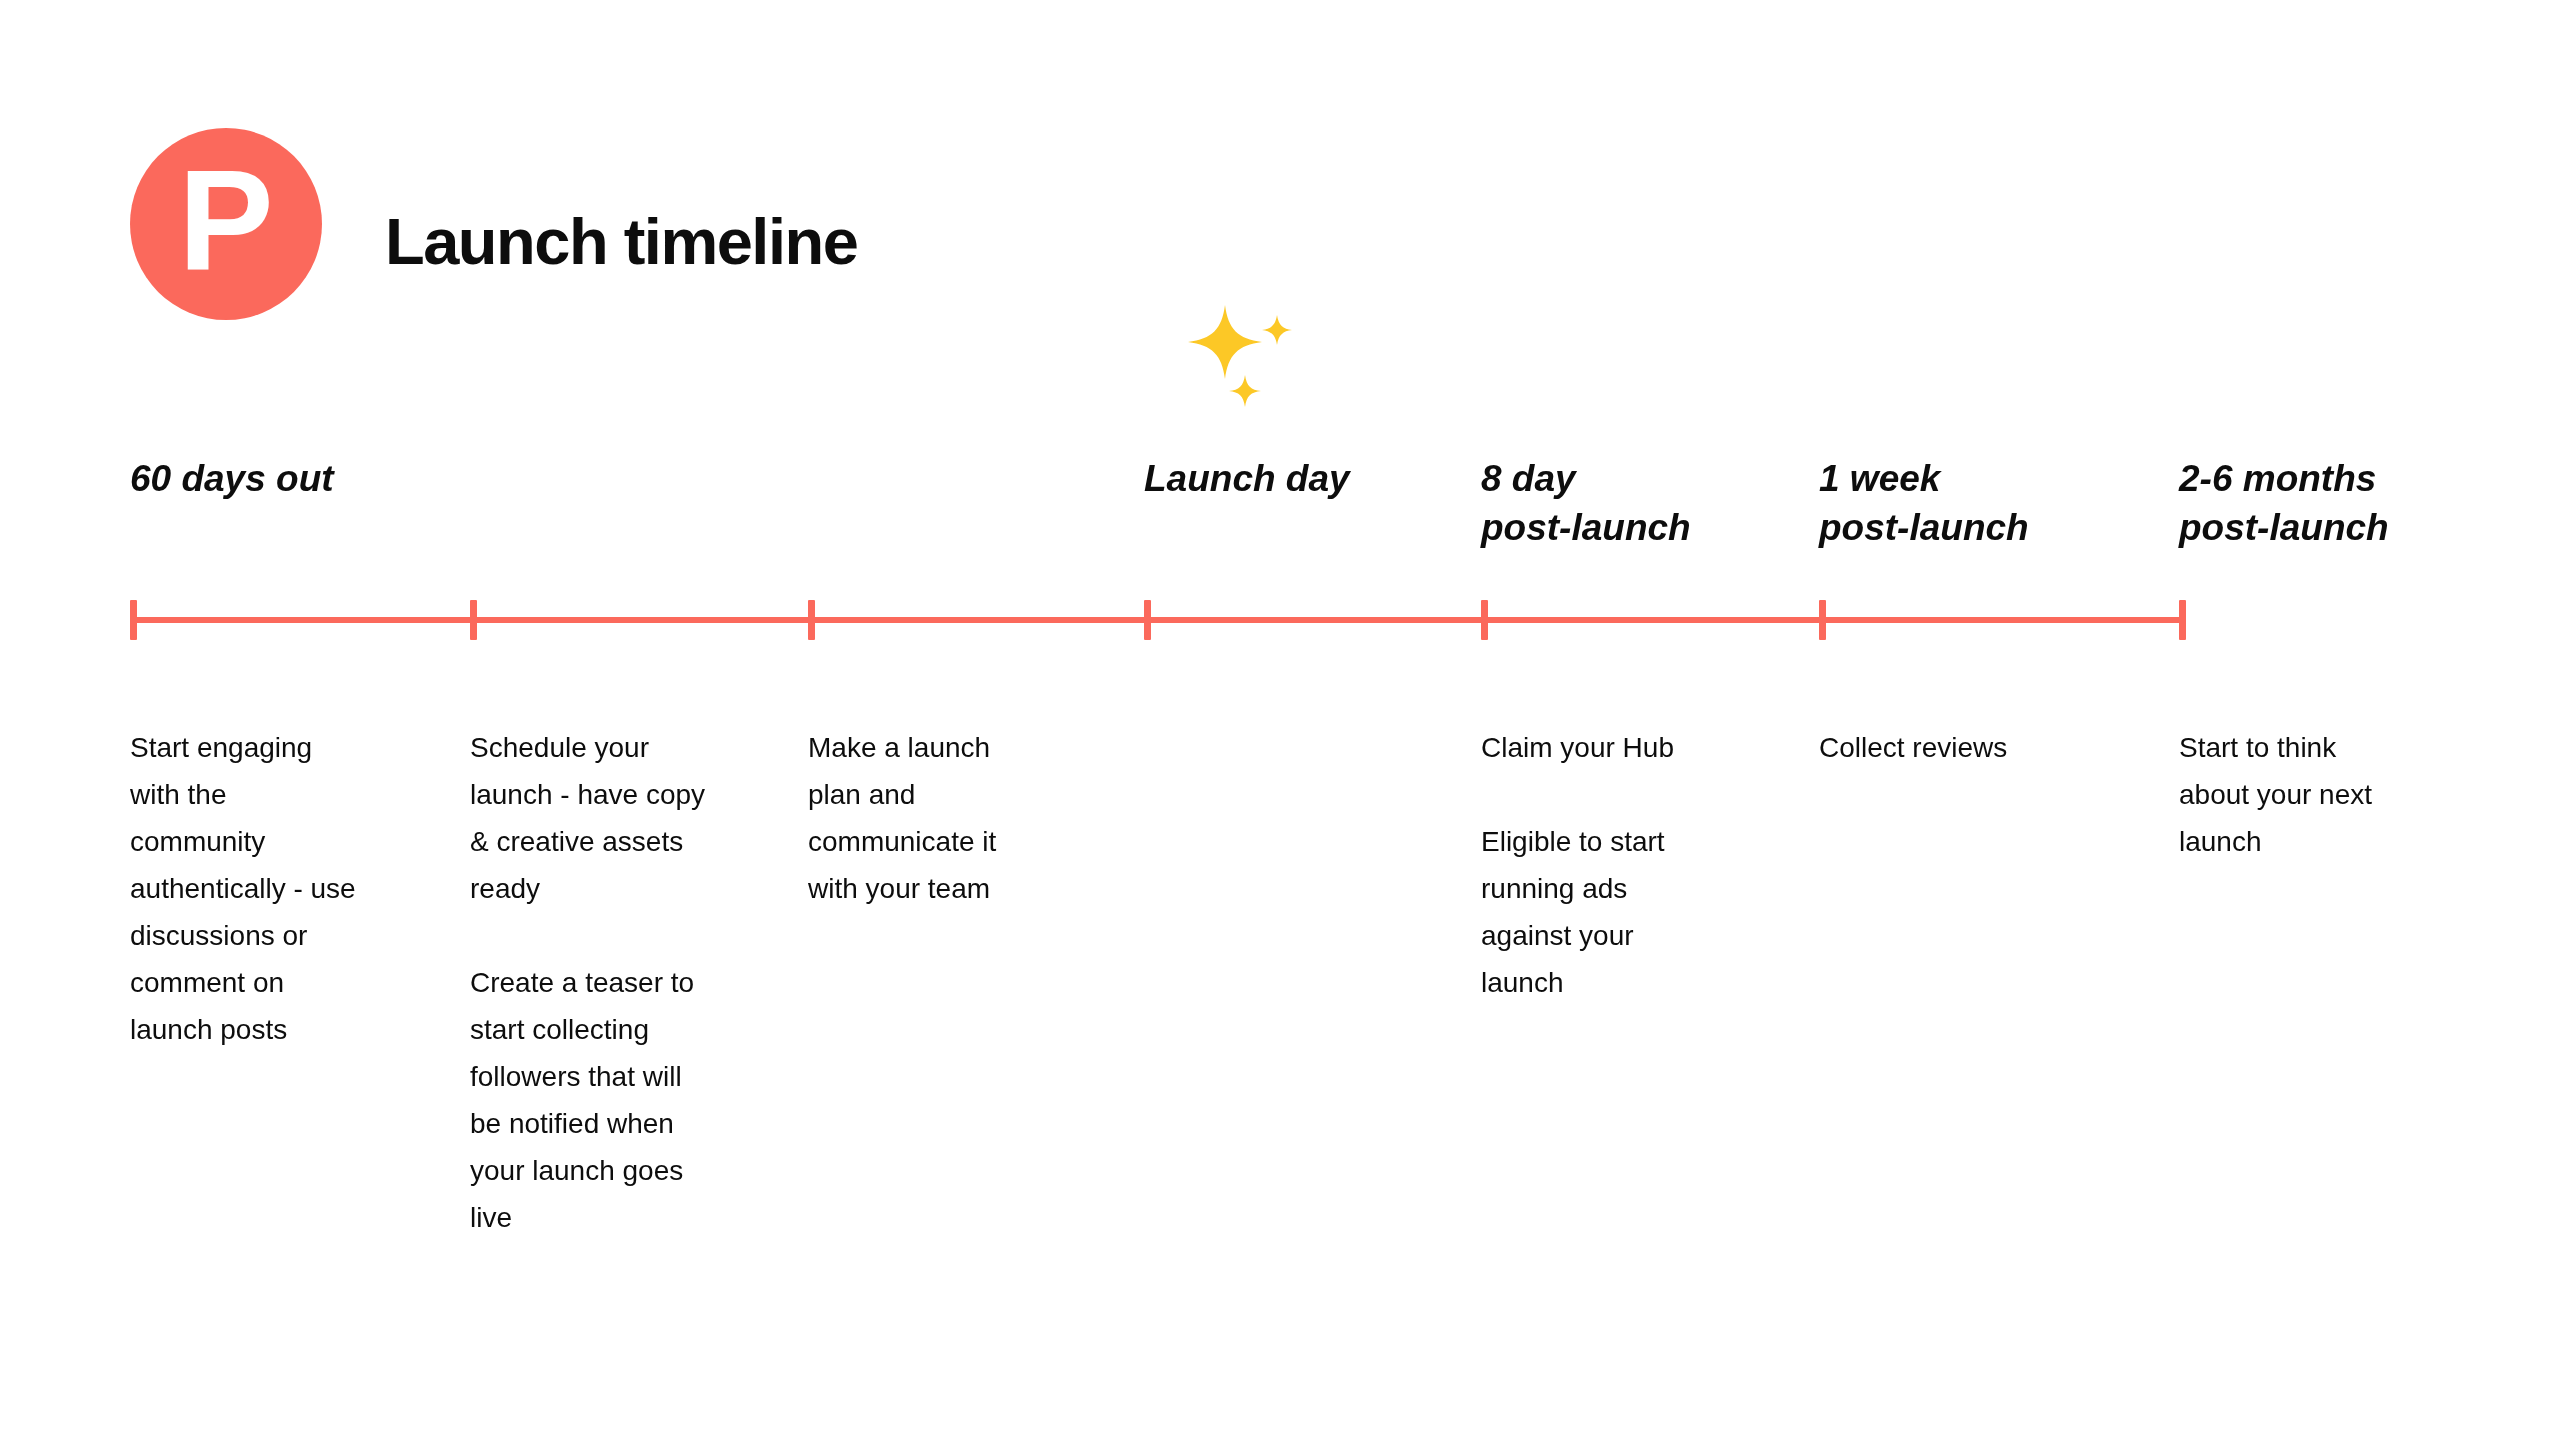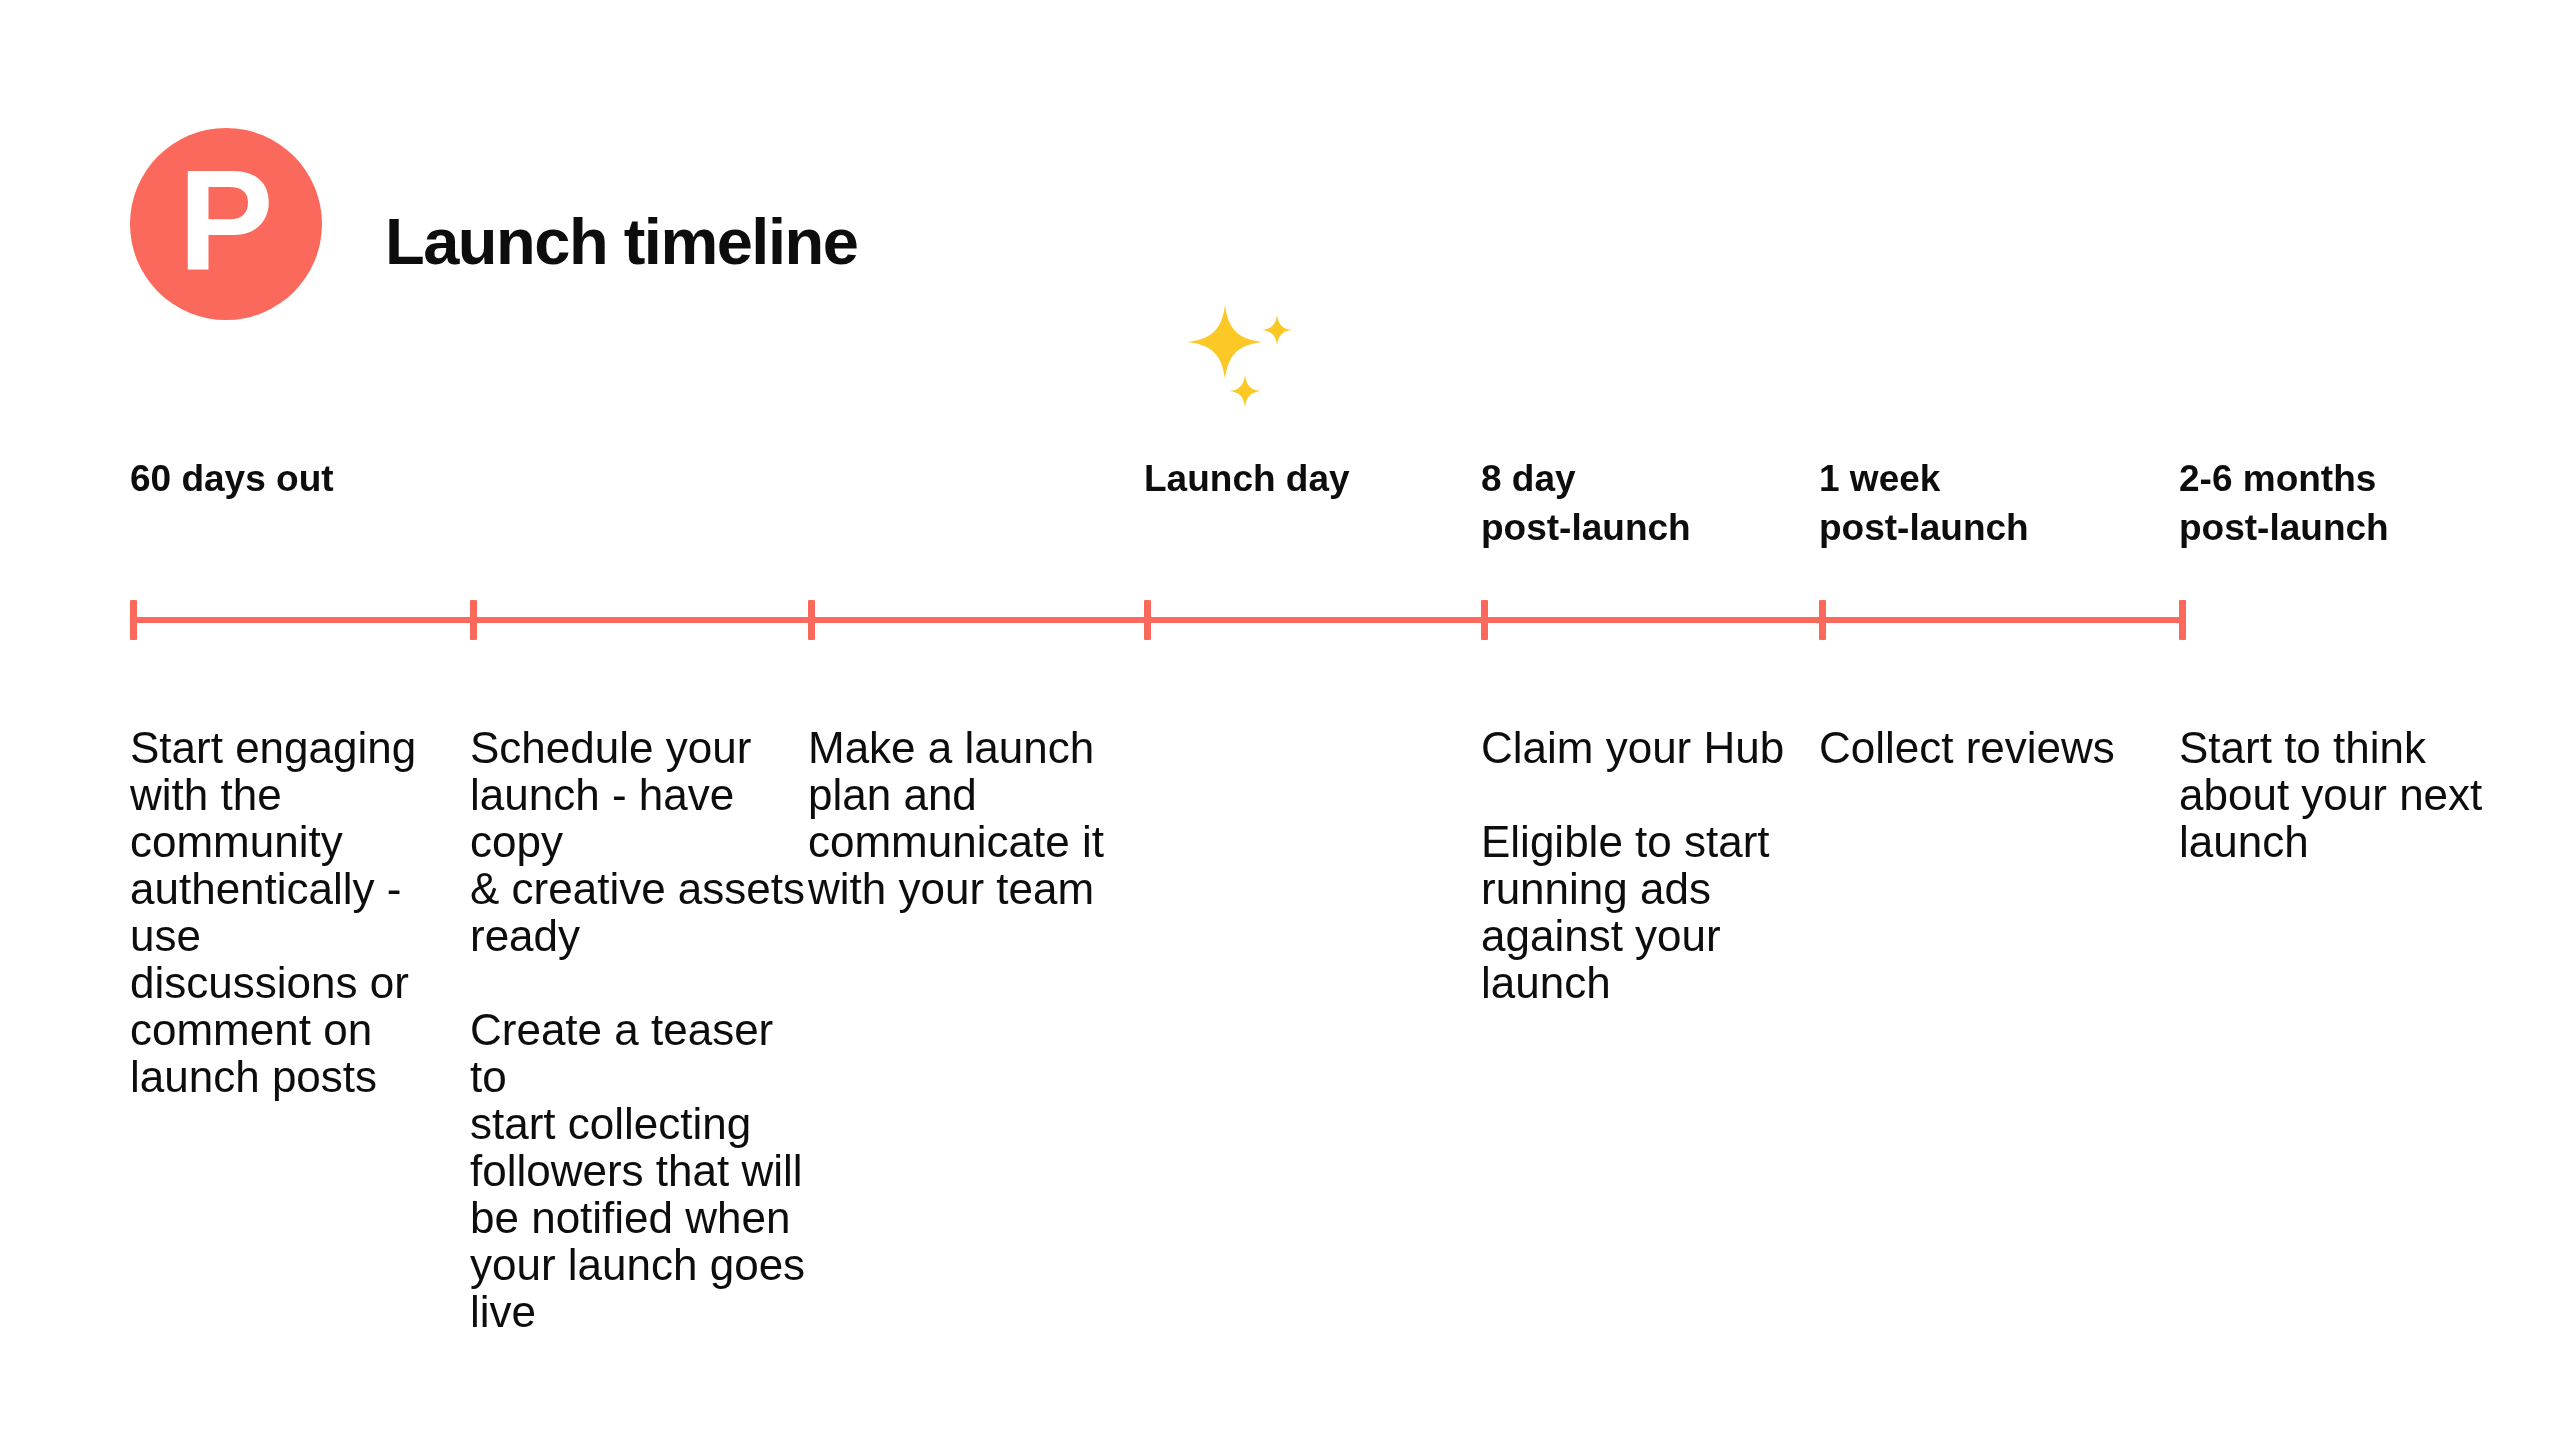--- a/index.html
+++ b/index.html
@@ -46,24 +46,25 @@
   .c3 { left:808px; }
   .c4 { left:1144px; }
   .c5 { left:1481px; }
   .c6 { left:1819px; }
   .c7 { left:2179px; }
 
   .stage-label {
     position:absolute; top:454px; width:324px;
     font-size:37px; line-height:49px; font-weight:700;
     white-space:pre-line;
+    font-style:italic;
   }
   .stage-notes {
     position:absolute; top:724px; width:342px;
-    font-size:44px; line-height:47px; font-weight:400;
+    font-size:28px; line-height:47px; font-weight:400;
     white-space:pre-line;
   }
 </style>
 </head>
 <body>
 
 <div class="stage">
 
   <div class="logo">
     <span class="logo-letter">P</span>

